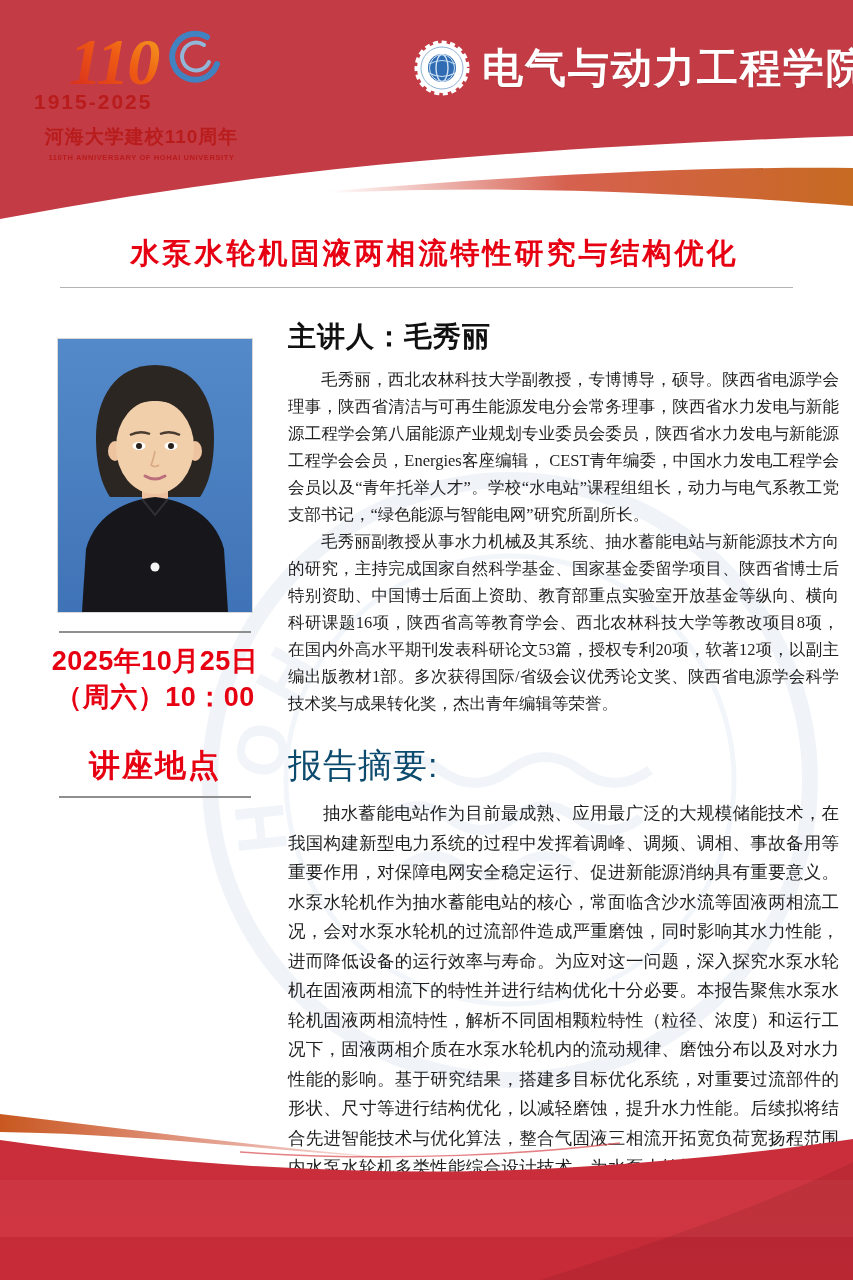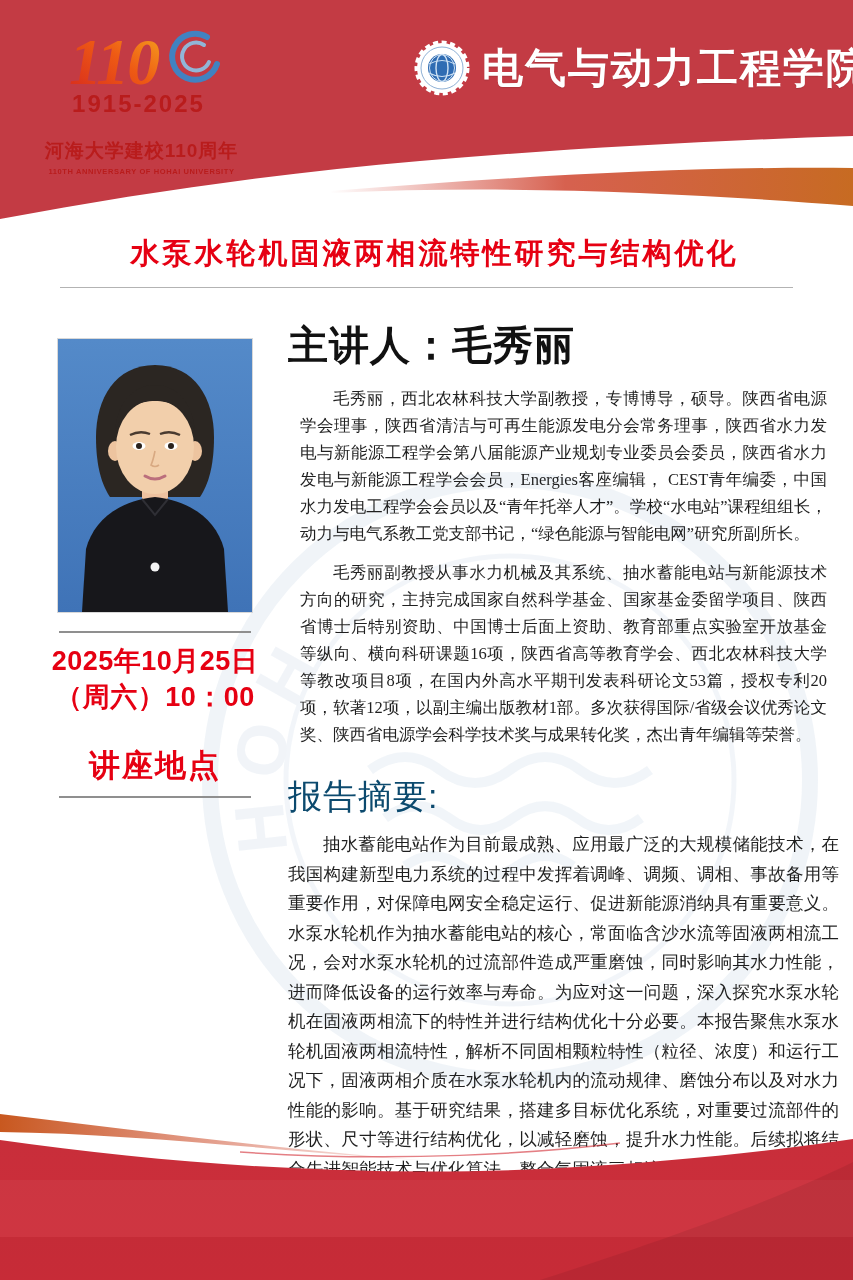--- a/index.html
+++ b/index.html
@@ -4,43 +4,43 @@
 <style>
   html,body{margin:0;padding:0;background:#ffffff;}
   .poster{
     position:relative;width:853px;height:1280px;overflow:hidden;background:#ffffff;
     font-family:"Liberation Sans",sans-serif;
   }
   
   .header-art{position:absolute;top:0;left:0;width:853px;height:230px;}
   .anniv{position:absolute;left:34px;top:24px;width:215px;color:#b91c1c;text-align:center;}
   .anniv-110{display:block;margin:0 auto;}
-  .anniv-years{font-size:24px;font-weight:bold;letter-spacing:2px;margin-top:-6px;text-align:center;padding-right:6px;}
-  .anniv-cn{font-size:19px;font-weight:bold;letter-spacing:1px;margin-top:20px;white-space:nowrap;}
+  .anniv-years{font-size:21px;font-weight:bold;letter-spacing:2px;margin-top:-6px;text-align:left;padding-right:6px;}
+  .anniv-cn{font-size:19px;font-weight:bold;letter-spacing:1px;margin-top:10px;white-space:nowrap;}
   .anniv-en{font-size:7.5px;font-weight:bold;letter-spacing:0.6px;margin-top:3px;white-space:nowrap;}
   .college{position:absolute;left:414px;top:40px;display:flex;align-items:center;gap:12px;}
   .college-name{color:#ffffff;font-size:41px;font-weight:bold;font-family:"Liberation Serif",serif;white-space:nowrap;letter-spacing:2px;text-shadow:0 1px 1px rgba(0,0,0,0.12);}
   
   .lecture-title{position:absolute;left:0;top:234px;width:853px;text-align:center;
     color:#e60012;font-size:29px;font-weight:bold;letter-spacing:3px;margin:0;padding-left:8px;}
   .title-rule{position:absolute;left:60px;top:287px;width:733px;height:1px;background:#b3b3b3;}
   
   .watermark{position:absolute;left:180px;top:430px;pointer-events:none;}
   
   .photo-frame{position:absolute;left:58px;top:339px;width:194px;height:273px;box-shadow:0 0 0 1px #d8d8d8;}
   .schedule{position:absolute;left:40px;top:622px;width:230px;text-align:center;color:#e60012;}
   .sch-label{font-size:31px;font-weight:bold;letter-spacing:2px;}
   .sch-rule{width:192px;height:2px;background:#8f8f8f;margin:9px auto 10px auto;}
   .sch-value{font-size:27px;font-weight:bold;letter-spacing:0.5px;line-height:36px;}
   .sch-gap{height:30px;}
   
   .right-col{position:absolute;left:288px;top:318px;width:551px;}
-  .sec-heading{font-size:40px;font-weight:bold;color:#111111;margin:0 0 10px 0;letter-spacing:1px;}
+  .sec-heading{font-size:28px;font-weight:bold;color:#111111;margin:0 0 10px 0;letter-spacing:1px;}
   .bio p{font-family:"Liberation Serif",serif;font-size:16.5px;line-height:27px;color:#1f1f1f;
-    text-align:justify;text-indent:2em;margin:12px;}
+    text-align:justify;text-indent:2em;margin:0;}
   .abs-heading{font-size:34px;font-weight:normal;color:#0c4a6e;margin:26px 0 10px 0;letter-spacing:1px;}
   .abstract p{font-family:"Liberation Serif",serif;font-size:17.5px;line-height:29.5px;color:#1f1f1f;
     text-align:justify;text-indent:2em;margin:0;}
   
   .bottom-art{position:absolute;left:0;top:1100px;width:853px;height:180px;}
 </style>
 </head>
 <body>
 
 <div class="poster">

